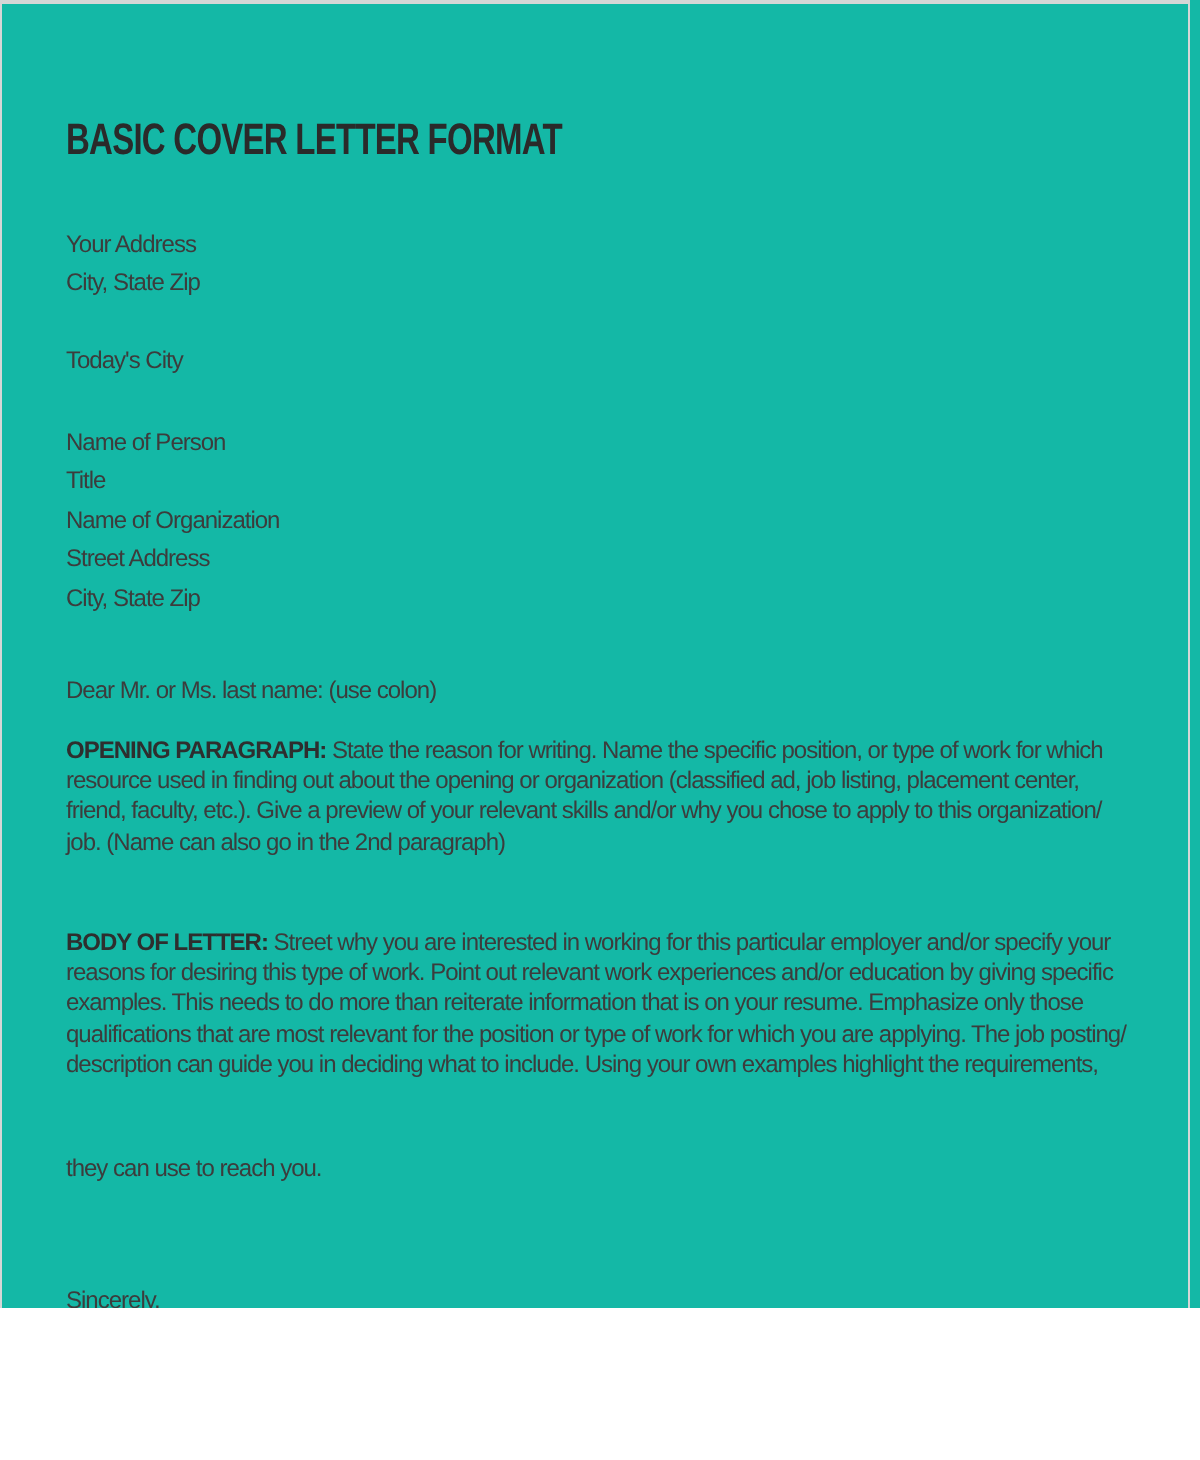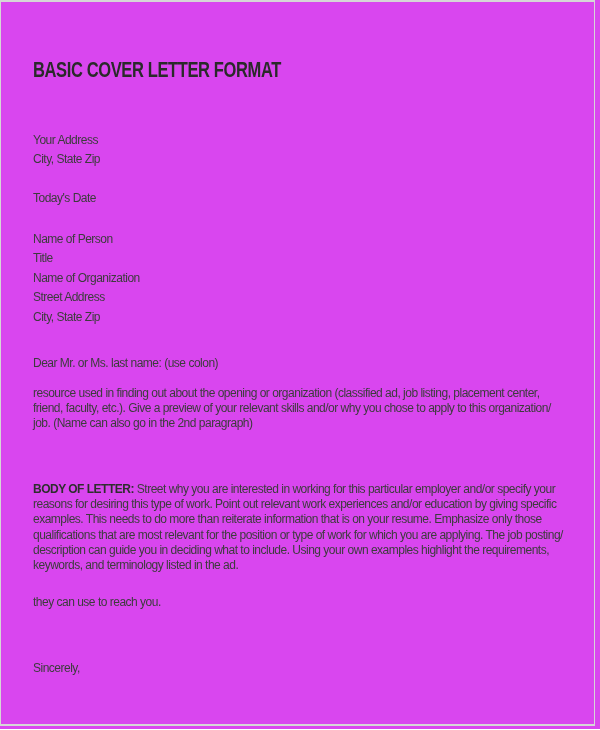--- a/index.html
+++ b/index.html
@@ -1,20 +1,20 @@
 <!DOCTYPE html>
 <html><head>
 <meta charset="utf-8">
 <style>
   html, body { margin: 0; padding: 0; background: #ffffff; }
   .page {
     position: relative;
     width: 600px;
-    height: 729px;
-    background: #d946ef;
+    height: 654px;
+    background: #14b8a6;
     font-family: "Liberation Sans", sans-serif;
     color: #3c3c3c;
     overflow: hidden;
     text-decoration: underline;
   }
   .page-border {
     position: absolute;
     left: 0; top: 0;
     width: 595px; height: 726px;
     box-sizing: border-box;
@@ -37,21 +37,20 @@
     transform: scaleX(0.75);
     transform-origin: 0 0;
   }
   .txt {
     position: absolute;
     left: 33px;
     width: 532px;
     font-size: 12px;
     letter-spacing: -0.5px;
     color: #3c3c3c;
-    margin-top: 18px;
   }
   .single { line-height: 19.4px; white-space: nowrap; }
   .lineblock { line-height: 19.4px; }
   .lineblock div { white-space: nowrap; }
   .para { line-height: 15.2px; }
   .para .pline { white-space: nowrap; }
   .plabel { font-weight: bold; color: #2e2e2e; }
 </style>
 </head>
 <body>
@@ -59,45 +58,45 @@
 <div class="page">
   <div class="page-border"></div>
 
   <h1 class="title">BASIC COVER LETTER FORMAT</h1>
 
   <div class="txt lineblock" style="top:113px">
     <div>Your Address</div>
     <div>City, State Zip</div>
   </div>
 
-  <div class="txt single" style="top:171px">Today's Date</div>
+  <div class="txt single" style="top:171px">Today's City</div>
 
   <div class="txt lineblock" style="top:212px">
     <div>Name of Person</div>
     <div>Title</div>
     <div>Name of Organization</div>
     <div>Street Address</div>
     <div>City, State Zip</div>
   </div>
 
   <div class="txt single" style="top:336px">Dear Mr. or Ms. last name: (use colon)</div>
 
   <div class="txt para" style="top:368px">
+    <div class="pline"><span class="plabel">OPENING PARAGRAPH:</span> <span>State the reason for writing. Name the specific position, or type of work for which</span></div>
     <div class="pline">resource used in finding out about the opening or organization (classified ad, job listing, placement center,</div>
     <div class="pline">friend, faculty, etc.). Give a preview of your relevant skills and/or why you chose to apply to this organization/</div>
     <div class="pline">job. (Name can also go in the 2nd paragraph)</div>
   </div>
 
   <div class="txt para" style="top:464px">
     <div class="pline"><span class="plabel">BODY OF LETTER:</span> <span>Street why you are interested in working for this particular employer and/or specify your</span></div>
     <div class="pline">reasons for desiring this type of work. Point out relevant work experiences and/or education by giving specific</div>
     <div class="pline">examples. This needs to do more than reiterate information that is on your resume. Emphasize only those</div>
     <div class="pline">qualifications that are most relevant for the position or type of work for which you are applying. The job posting/</div>
     <div class="pline">description can guide you in deciding what to include. Using your own examples highlight the requirements,</div>
-    <div class="pline">keywords, and terminology listed in the ad.</div>
   </div>
 
   <div class="txt para" style="top:577px">
     <div class="pline">they can use to reach you.</div>
   </div>
 
   <div class="txt single" style="top:641px">Sincerely,</div>
 </div>
 
 </body></html>

